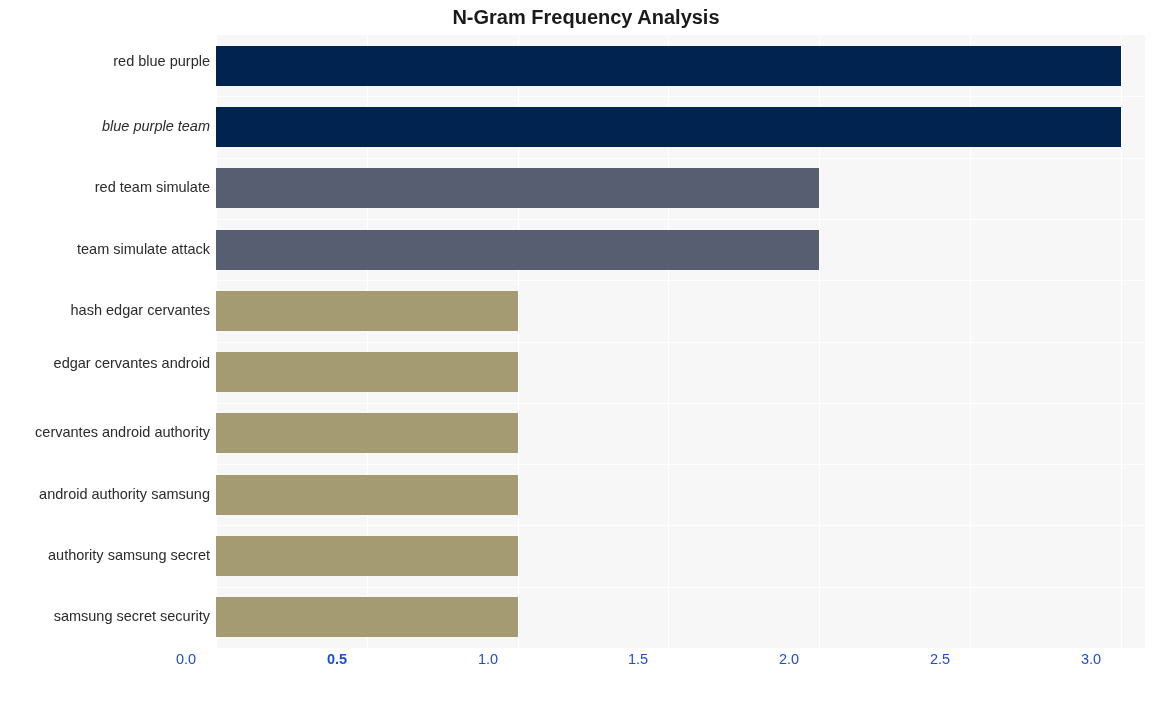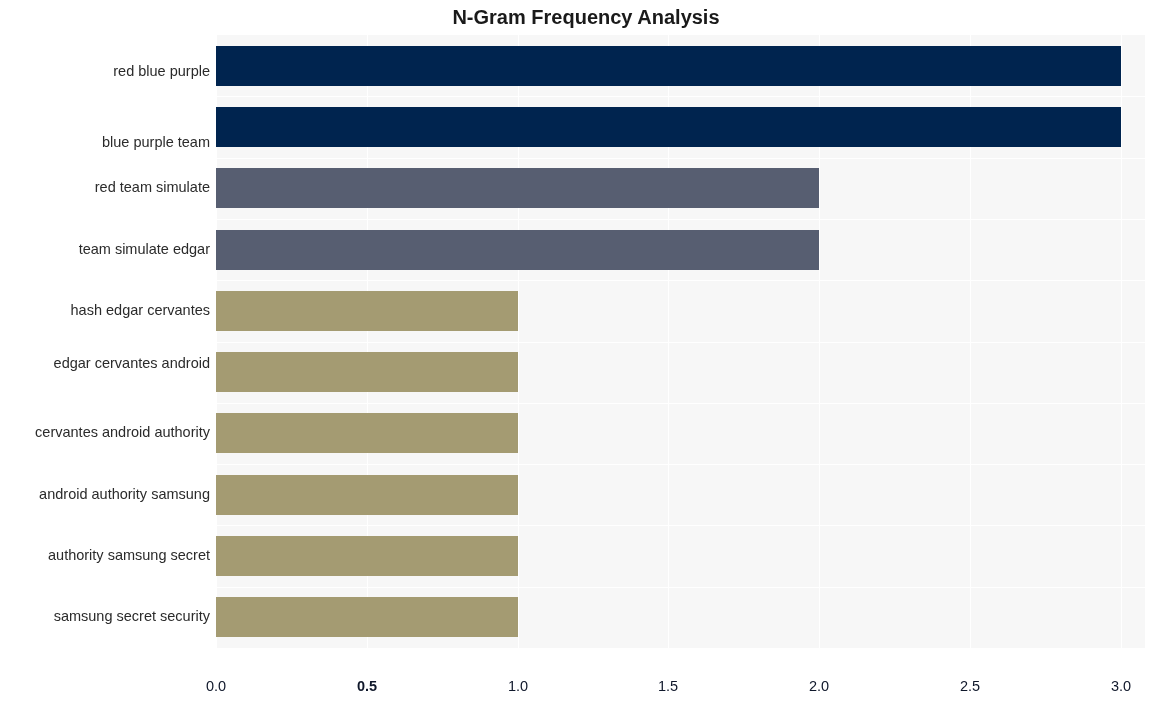--- a/index.html
+++ b/index.html
@@ -82,25 +82,24 @@
     white-space: nowrap;
     line-height: 1;
   }
 
   
   .xtick {
     position: absolute;
     top: 652px;
     width: 80px;
     margin-left: -40px;
-    text-align: center;
+    text-align: left;
     font-size: 14.5px;
-    color: #0f172a;
+    color: #1d4ed8;
     line-height: 1;
-    margin-top: 27px;
   }
 
   
   #xaxis-label {
     position: absolute;
     left: 216px;
     top: 675px;
     width: 929px;
     text-align: center;
     font-size: 14.5px;
@@ -141,24 +140,24 @@
         <div class="bar" title="hash edgar cervantes: 1" style="top: 256px; width: 302px; background: rgb(164, 155, 114);"></div>
         <div class="bar" title="edgar cervantes android: 1" style="top: 317px; width: 302px; background: rgb(164, 155, 114);"></div>
         <div class="bar" title="cervantes android authority: 1" style="top: 378px; width: 302px; background: rgb(164, 155, 114);"></div>
         <div class="bar" title="android authority samsung: 1" style="top: 440px; width: 302px; background: rgb(164, 155, 114);"></div>
         <div class="bar" title="authority samsung secret: 1" style="top: 501px; width: 302px; background: rgb(164, 155, 114);"></div>
         <div class="bar" title="samsung secret security: 1" style="top: 562px; width: 302px; background: rgb(164, 155, 114);"></div>
       </div>
   </div>
 
   <div id="yticks">
-      <div class="ytick" style="top: 64px;">red blue purple</div>
-      <div class="ytick" style="top: 135px;">blue purple team</div>
+      <div class="ytick" style="top: 54px;">red blue purple</div>
+      <div class="ytick" style="top: 119px; font-style: italic;">blue purple team</div>
       <div class="ytick" style="top: 180px;">red team simulate</div>
-      <div class="ytick" style="top: 242px;">team simulate edgar</div>
+      <div class="ytick" style="top: 242px;">team simulate attack</div>
       <div class="ytick" style="top: 303px; text-align: right;">hash edgar cervantes</div>
       <div class="ytick" style="top: 356px;">edgar cervantes android</div>
       <div class="ytick" style="top: 425px;">cervantes android authority</div>
       <div class="ytick" style="top: 487px;">android authority samsung</div>
       <div class="ytick" style="top: 548px;">authority samsung secret</div>
       <div class="ytick" style="top: 609px;">samsung secret security</div>
     </div>
   <div id="xticks">
       <div class="xtick" style="left: 216px;">0.0</div>
       <div class="xtick" style="left: 367px; font-weight: bold;">0.5</div>

